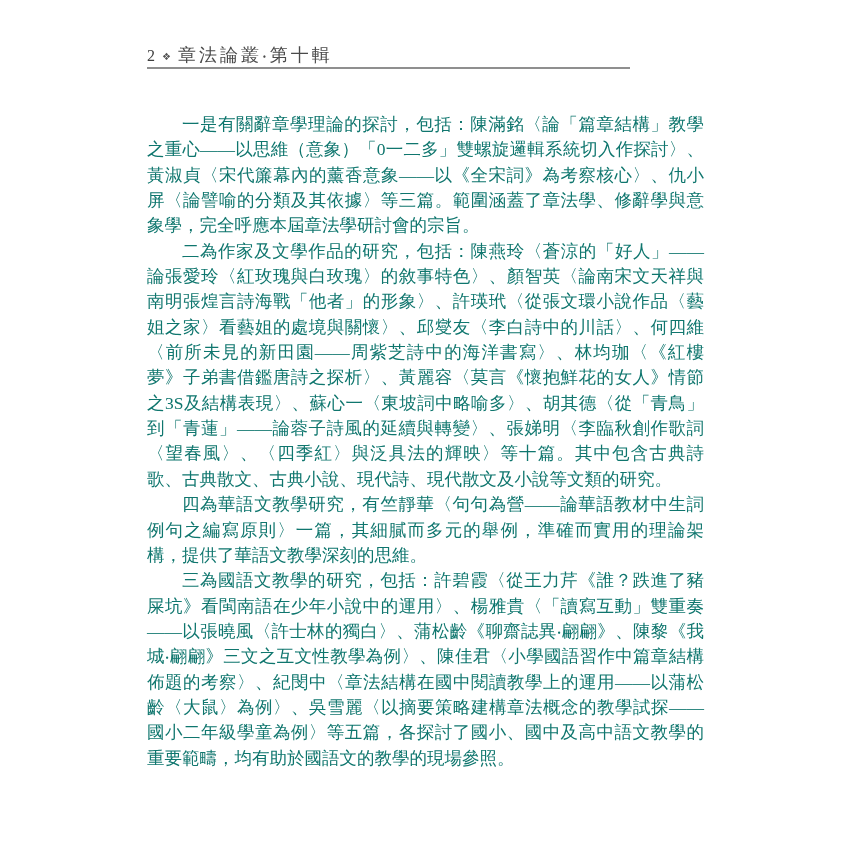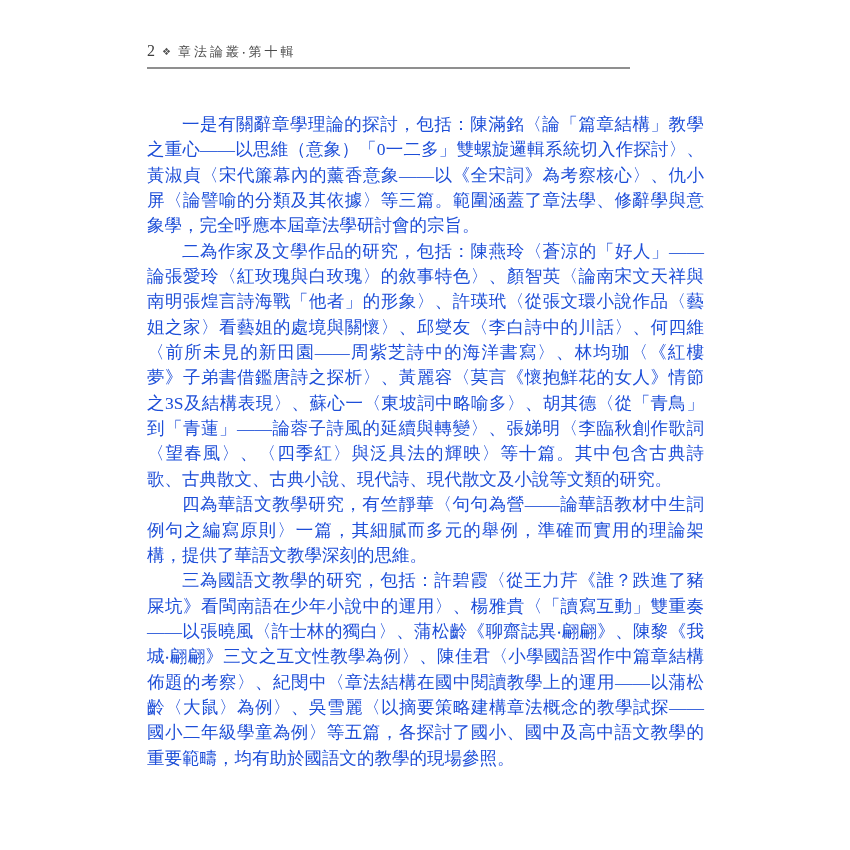--- a/index.html
+++ b/index.html
@@ -28,40 +28,40 @@
     font-size: 16px;
     color: #3f3f3f;
   }
   .running-header .ornament {
     font-size: 10px;
     color: #555555;
     position: relative;
     top: -1px;
   }
   .running-header .runtitle {
-    font-size: 13px;
+    font-size: 18px;
     letter-spacing: 3px;
     color: #4a4a4a;
   }
   .header-rule {
     position: absolute;
     left: 147px;
     top: 67px;
     width: 483px;
     height: 1.5px;
     background: #8f8f8f;
   }
   .body-text {
     position: absolute;
     left: 147px;
     top: 112px;
     width: 557px;
     font-size: 17.5px;
     line-height: 25.35px;
-    color: #1d4ed8;
+    color: #0f766e;
     text-align: justify;
     text-justify: inter-ideograph;
   }
   .body-text p {
     margin: 0;
     padding: 0;
     text-indent: 2em;
   }
 </style>
 </head>

